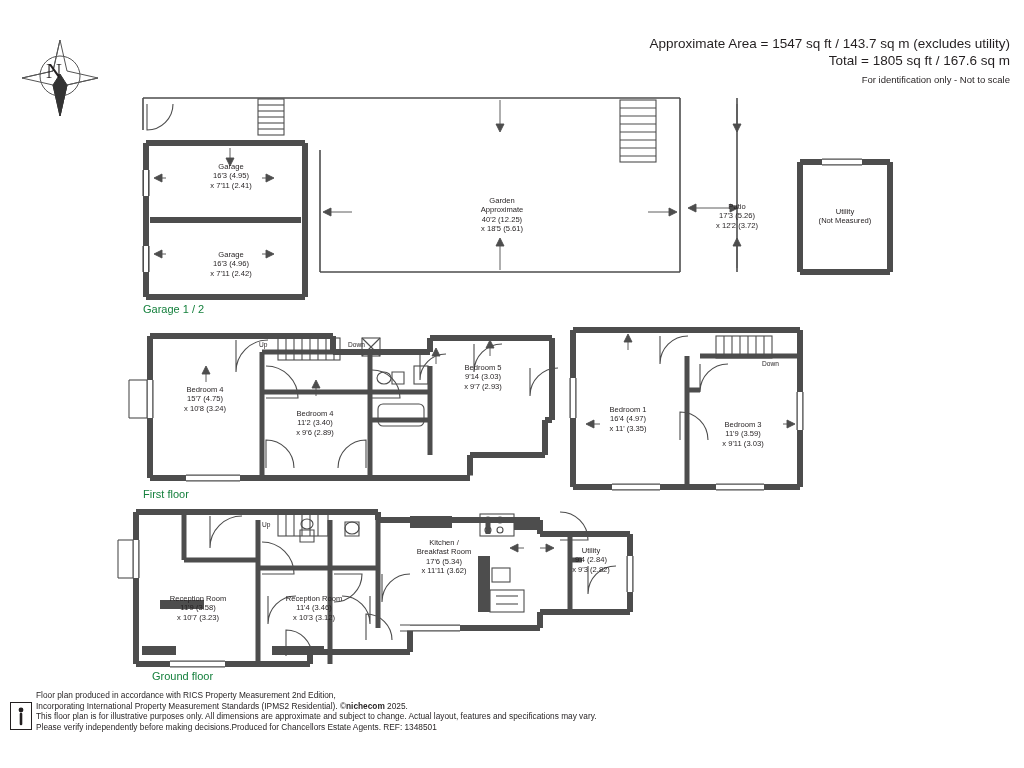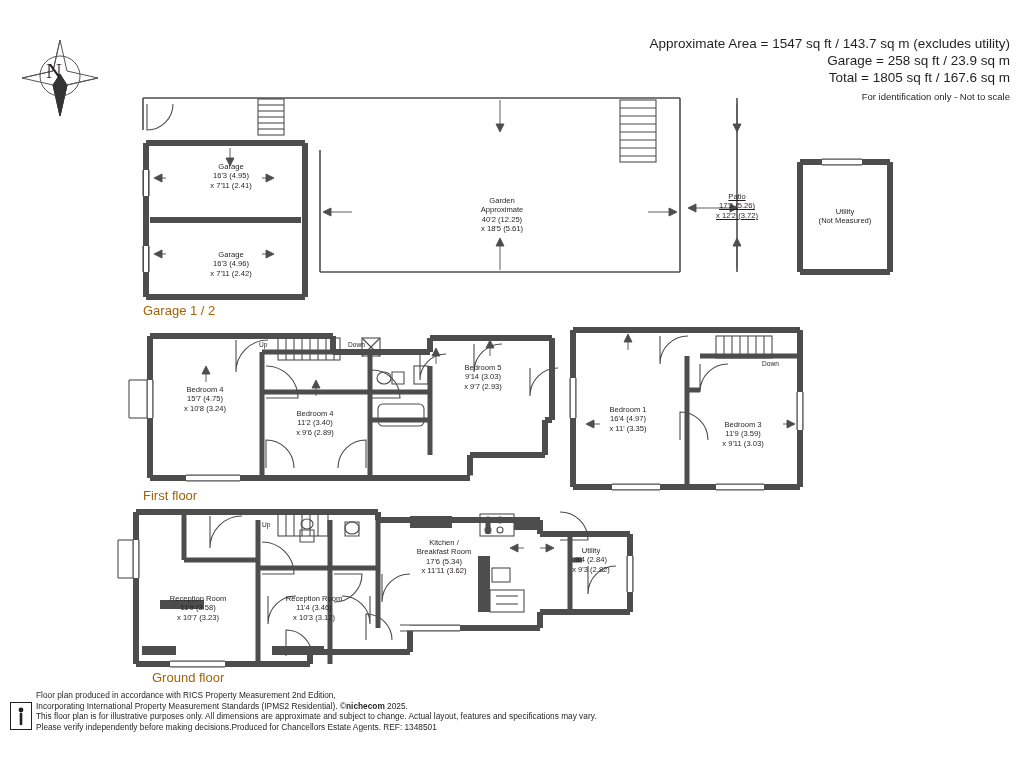--- a/index.html
+++ b/index.html
@@ -52,22 +52,22 @@
     position: absolute;
     left: 28px;
     top: 22px;
     font-size: 22px;
     font-family: "Liberation Serif", serif;
     color: #231f20;
   }
   
   .floor-title {
     position: absolute;
-    font-size: 13px;
-    color: #a16207;
+    font-size: 11px;
+    color: #15803d;
     white-space: nowrap;
   }
   #title-garage { left: 143px; top: 303px; }
   #title-first  { left: 143px; top: 488px; }
   #title-ground { left: 143px; top: 670px; margin-left: 9px; }
 
   
   .room {
     position: absolute;
     text-align: center;
@@ -105,21 +105,20 @@
     top: 702px;
     width: 22px;
     height: 28px;
   }
 </style>
 </head>
 <body>
 
 <div id="area-summary">
   <div class="line1">Approximate Area = 1547 sq ft / 143.7 sq m (excludes utility)</div>
-  <div class="line2">Garage = 258 sq ft / 23.9 sq m</div>
   <div class="line3">Total = 1805 sq ft / 167.6 sq m</div>
   <div class="note">For identification only - Not to scale</div>
 </div>
 
 <div id="compass">
   <svg width="84" height="84" viewBox="0 0 84 84">
     <g fill="none" stroke="#555" stroke-width="1">
       <path d="M42 4 L49 35 L80 42 L49 49 L42 80 L35 49 L4 42 L35 35 Z"></path>
       <path d="M42 4 L35 35 L4 42"></path>
       <path d="M42 80 L49 49 L80 42"></path>
@@ -478,21 +477,21 @@
   <span class="nm">Garage</span>
   <span class="d1">16'3 (4.96)</span>
   <span class="d2">x 7'11 (2.42)</span>
 </div>
 <div class="room" style="left:455px; top:159px; width:94px;margin-top:37px;">
   <span class="nm">Garden</span>
   <span class="d1">Approximate</span>
   <span class="d2">40'2 (12.25)</span>
   <span class="d2">x 18'5 (5.61)</span>
 </div>
-<div class="room" style="left:692px; top:192px; width:90px;text-decoration:underline;">
+<div class="room" style="left:692px; top:202px; width:90px;">
   <span class="nm">Patio</span>
   <span class="d1">17'3 (5.26)</span>
   <span class="d2">x 12'2 (3.72)</span>
 </div>
 <div class="room" style="left:805px; top:207px; width:80px;">
   <span class="nm">Utility</span>
   <span class="d1">(Not Measured)</span>
 </div>
 
 <div class="room" style="left:160px; top:385px; width:90px;">

